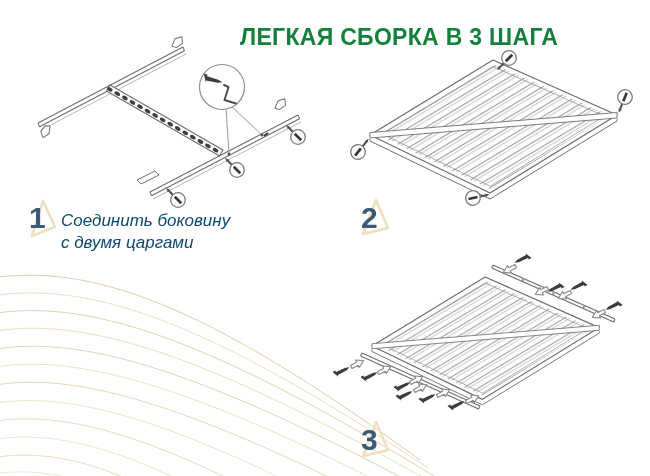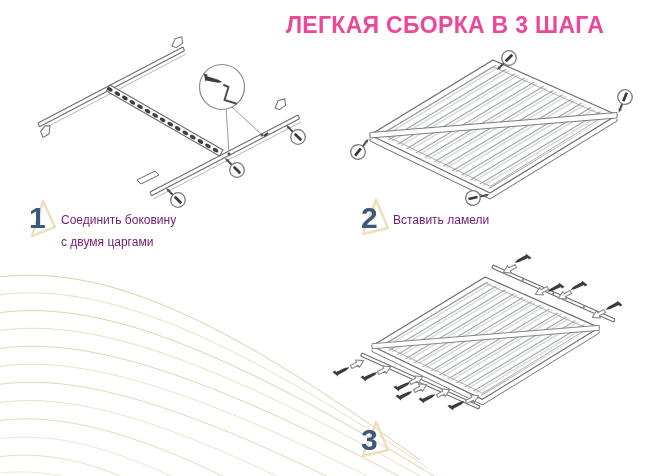--- a/index.html
+++ b/index.html
@@ -1,38 +1,38 @@
 <!DOCTYPE html>
 <html><head>
 <meta charset="utf-8">
 <style>
   html,body{margin:0;padding:0;background:#fff;}
   .canvas{
     position:relative;width:650px;height:476px;background:#ffffff;overflow:hidden;
     font-family:"Liberation Sans",sans-serif;
   }
   .title{
-    position:absolute;left:240px;top:12px;width:410px;text-align:center;
-    font-size:23px;font-weight:700;color:#ec4899;letter-spacing:0.3px;white-space:nowrap;
+    position:absolute;left:240px;top:24px;width:410px;
+    font-size:23px;font-weight:700;color:#15803d;letter-spacing:0.3px;white-space:nowrap;
   }
   .illus{position:absolute;}
   .illus-1{left:10px;top:40px;}
   .illus-2{left:325px;top:48px;}
   .illus-3{left:325px;top:253px;}
   .step{position:absolute;width:260px;height:80px;}
   .step-1{left:28px;top:198px;}
   .step-2{left:360px;top:198px;}
   .step-3{left:360px;top:420px;}
   .badge{position:absolute;left:0;top:0;}
   .num{
     position:absolute;left:1px;top:5px;font-size:30px;font-weight:800;color:#3a5a7c;line-height:1;
   }
   .label{
-    position:absolute;left:33px;top:12px;font-size:12px;line-height:21.5px;
-    color:#701a75;white-space:pre-line;
+    position:absolute;left:33px;top:12px;font-size:17px;line-height:21.5px;
+    color:#0c4a6e;white-space:pre-line;font-style:italic;
   }
   .waves{position:absolute;left:0;top:260px;}
   svg{display:block;overflow:visible;}
   .defs{position:absolute;width:0;height:0;}
 </style>
 </head>
 <body>
 
 <div class="canvas">
 
@@ -197,21 +197,20 @@
     <div class="num">1</div>
     <div class="label">Соединить боковину
 с двумя царгами</div>
   </div>
 
   <div class="step step-2">
     <svg class="badge" width="40" height="44" viewBox="0 0 40 44">
       <polygon points="16,2 28,30 3,36" fill="none" stroke="#ece0bf" stroke-width="2.6" stroke-linejoin="round"></polygon>
     </svg>
     <div class="num">2</div>
-    <div class="label">Вставить ламели</div>
   </div>
 
   <div class="step step-3">
     <svg class="badge" width="40" height="44" viewBox="0 0 40 44">
       <polygon points="16,2 28,30 3,36" fill="none" stroke="#ece0bf" stroke-width="2.6" stroke-linejoin="round"></polygon>
     </svg>
     <div class="num">3</div>
   </div>
 
 </div>

